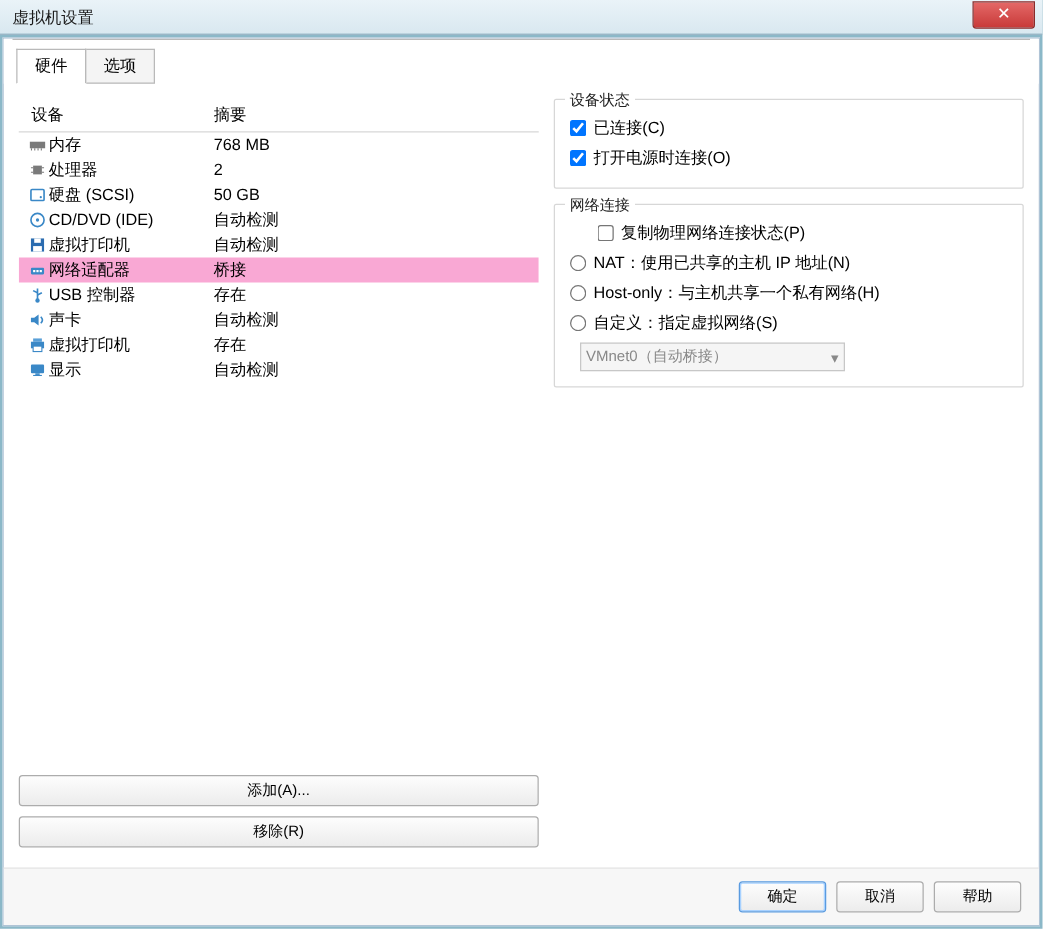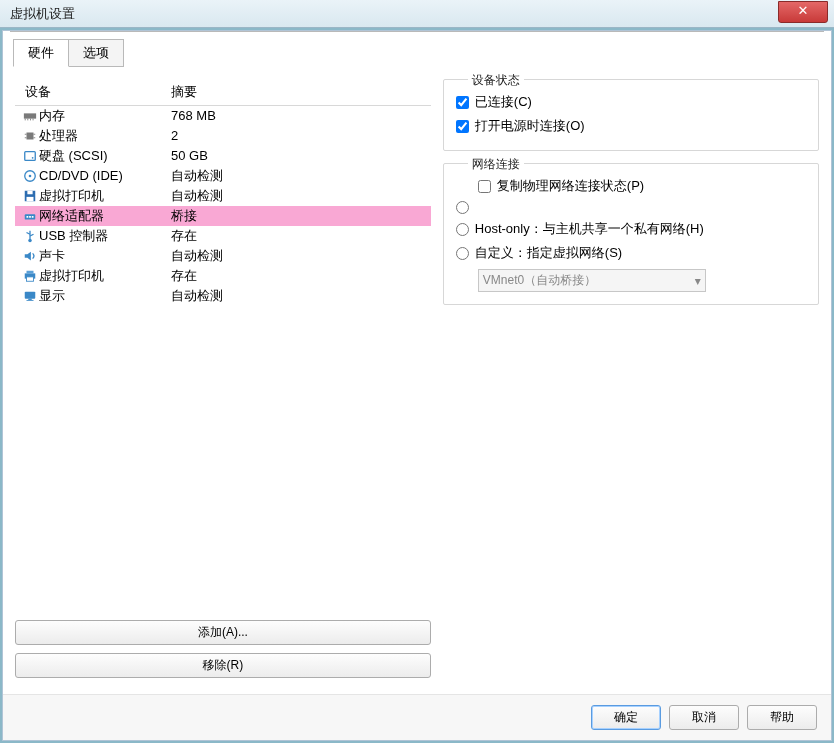--- a/index.html
+++ b/index.html
@@ -131,39 +131,39 @@
 }
 .group {
   border: 1px solid #d7d7d7;
   border-radius: 2px;
   padding: 10px 12px 12px 12px;
   position: relative;
 }
 .group-title {
   position: absolute;
   top: -8px;
-  left: 24px;
+  left: 8px;
   background: #fff;
   padding: 0 4px;
   font-size: 12px;
   color: #222;
 }
 .checkbox-row, .radio-row {
   display: flex;
   align-items: center;
   gap: 6px;
   padding: 3px 0;
   font-size: 13px;
 }
 .radio-row input, .checkbox-row input { cursor: pointer; }
 .indent { margin-left: 22px; }
 .select {
-  margin-left: 22px;
+  margin-left: 8px;
   margin-top: 4px;
-  width: 228px;
+  width: 212px;
   padding: 2px 4px;
   border: 1px solid #c7c7c7;
   background: #f5f5f5;
   color: #888;
   display: flex;
   justify-content: space-between;
   align-items: center;
   text-align: center;
 }
 .footer {
@@ -332,20 +332,21 @@
       </div>
 
       <div class="group">
         <div class="group-title">网络连接</div>
         <label class="checkbox-row indent">
           <input type="checkbox" style="">
           <span>复制物理网络连接状态(P)</span>
         </label>
         <label class="radio-row">
           <input type="radio" name="net" style="">
+          <span>NAT：使用已共享的主机 IP 地址(N)</span>
         </label>
         <label class="radio-row">
           <input type="radio" name="net" style="">
           <span>Host-only：与主机共享一个私有网络(H)</span>
         </label>
         <label class="radio-row">
           <input type="radio" name="net" style="">
           <span>自定义：指定虚拟网络(S)</span>
         </label>
         <div class="select">

